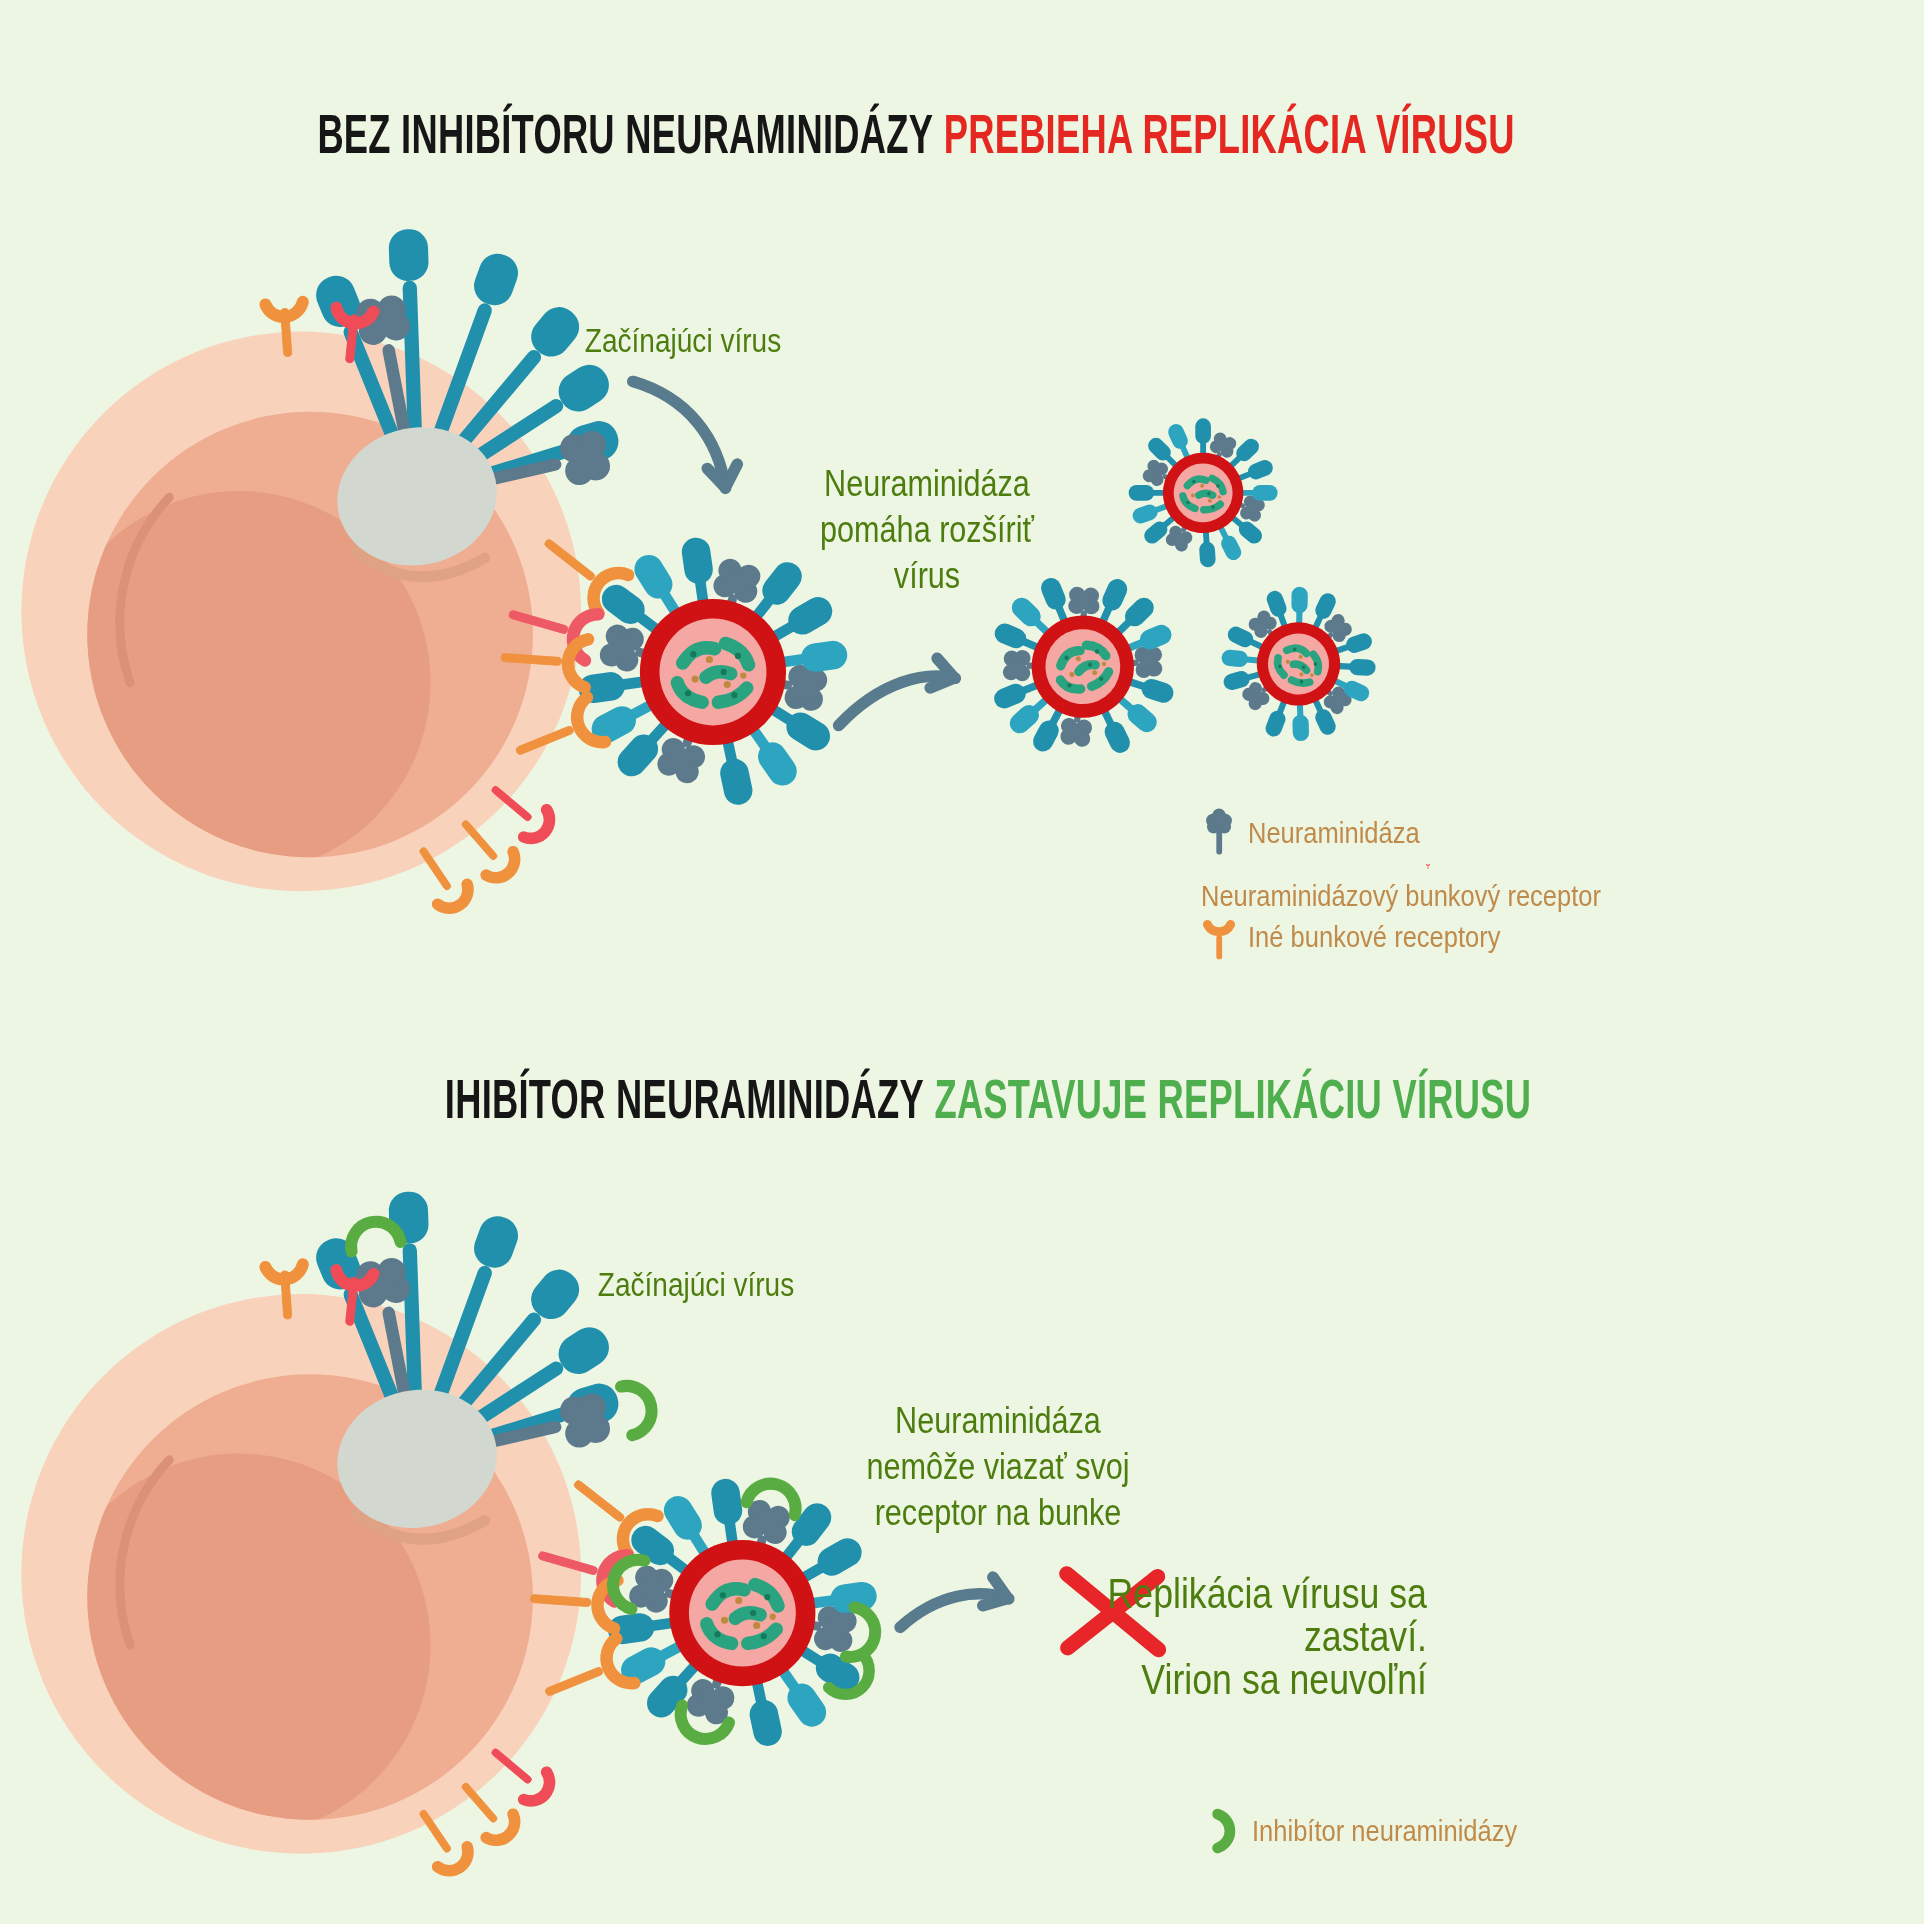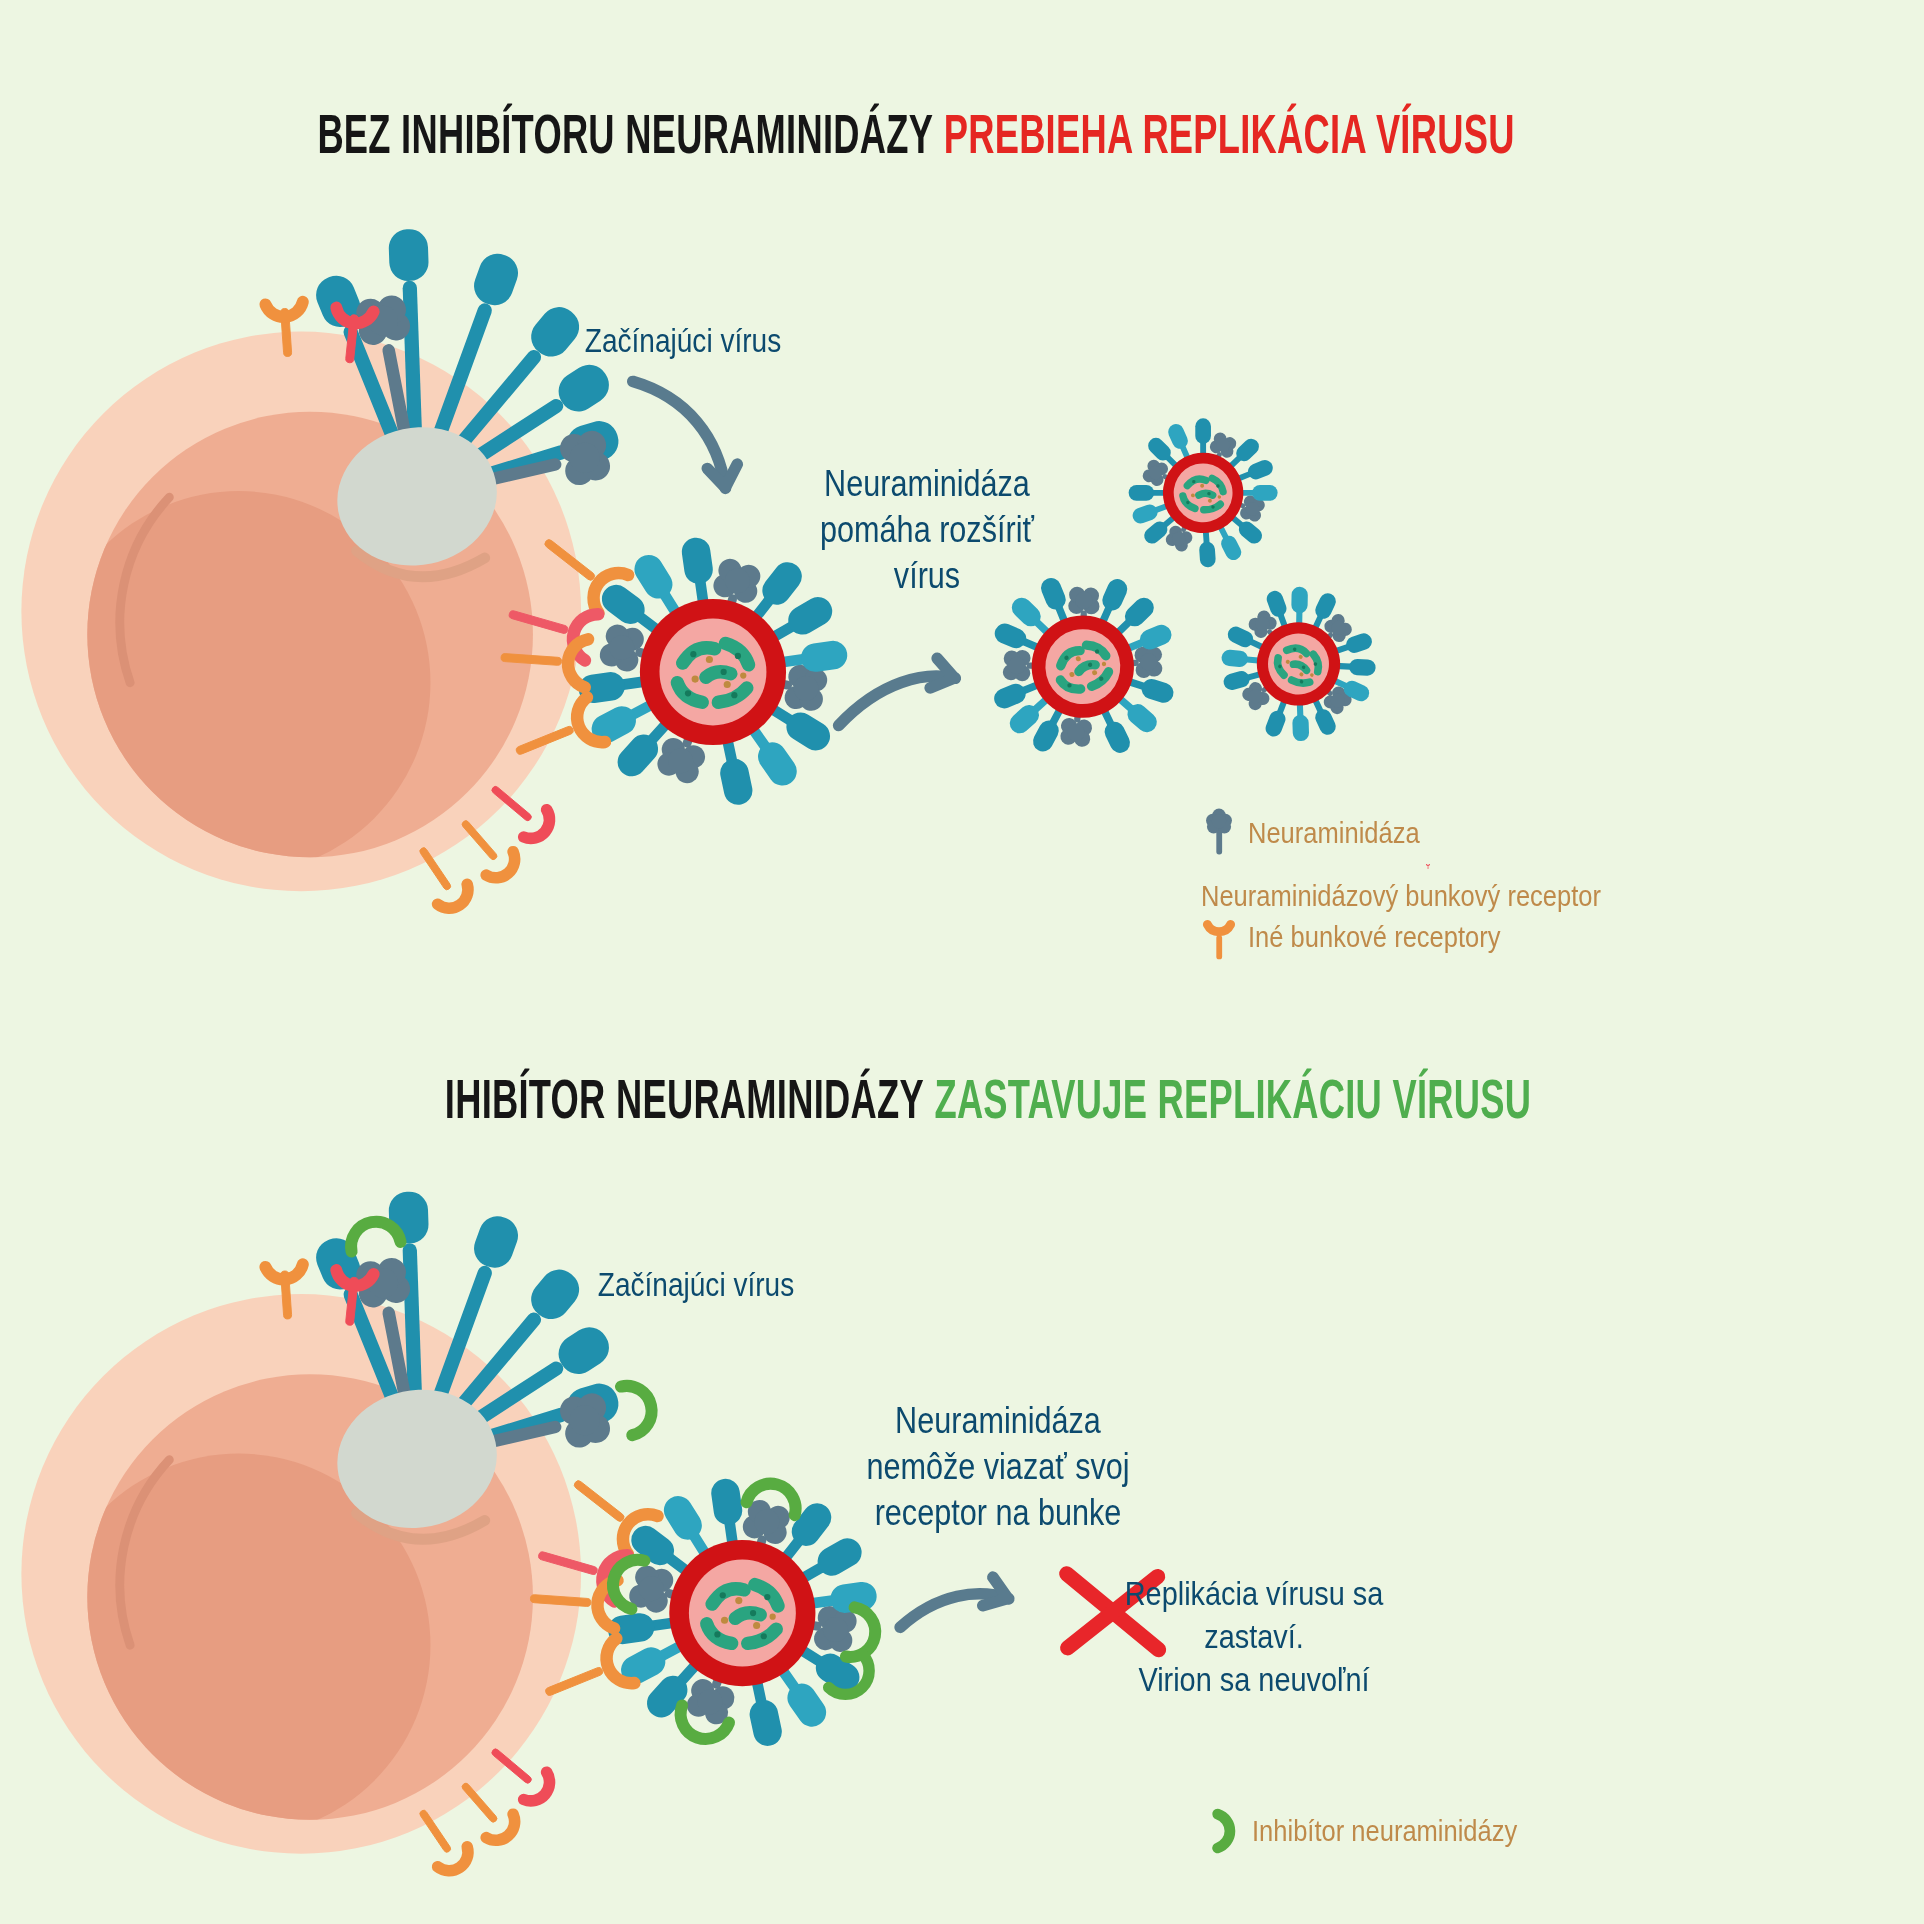--- a/index.html
+++ b/index.html
@@ -9,28 +9,28 @@
   }
   .art{position:absolute;left:0;top:0;}
   .title{
     position:absolute;white-space:nowrap;font-weight:700;font-size:55px;
     letter-spacing:0.4px;transform:translate(-50%,-50%) scaleX(0.66);
     color:#161616;
   }
   .title .accent-red{color:#e52722;padding-left:16px;}
   .title .accent-green{color:#4fae4e;padding-left:16px;}
   .gold{
-    position:absolute;color:#0c4a6e;text-align:center;
+    position:absolute;color:#4d7c0f;text-align:center;
     transform:translate(-50%,-50%);white-space:pre-line;
   }
   .gold .inner{display:inline-block;transform:scaleX(0.85);transform-origin:center;white-space:pre-line;}
   .f37{font-size:33px;line-height:41px;}
   .f40{font-size:36px;line-height:46px;}
   .f40b{font-size:36px;line-height:42px;}
-  .f38{font-size:34px;line-height:43px;}
+  .f38{font-size:42px;line-height:43px;text-align:right;}
   .legend-row{
     position:absolute;display:flex;align-items:center;gap:10.7px;height:50px;
   }
   .legend-row .txt{color:#bf8a4a;font-size:29px;display:inline-block;transform:scaleX(0.88);transform-origin:left center;white-space:nowrap;}
 </style>
 </head>
 <body>
 
 <div class="canvas">
 

